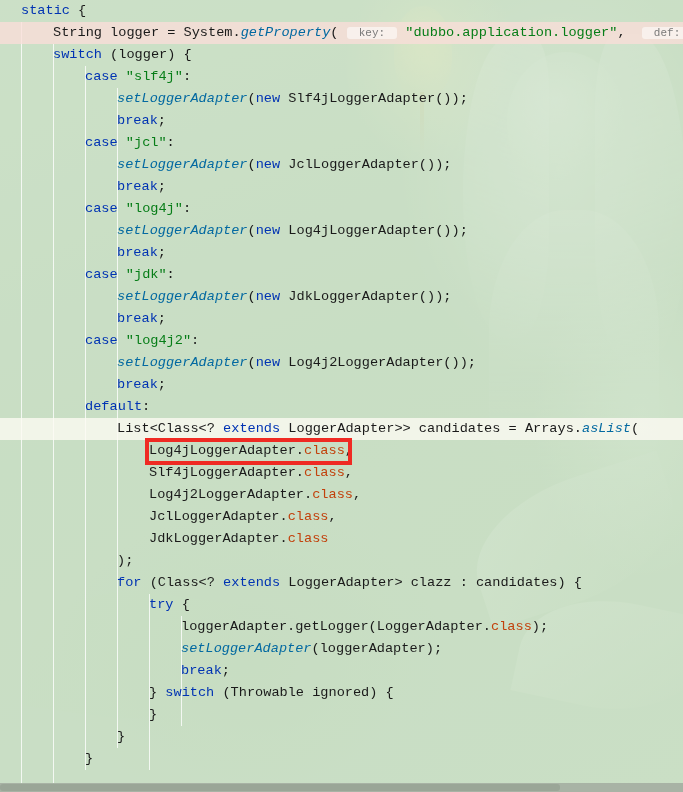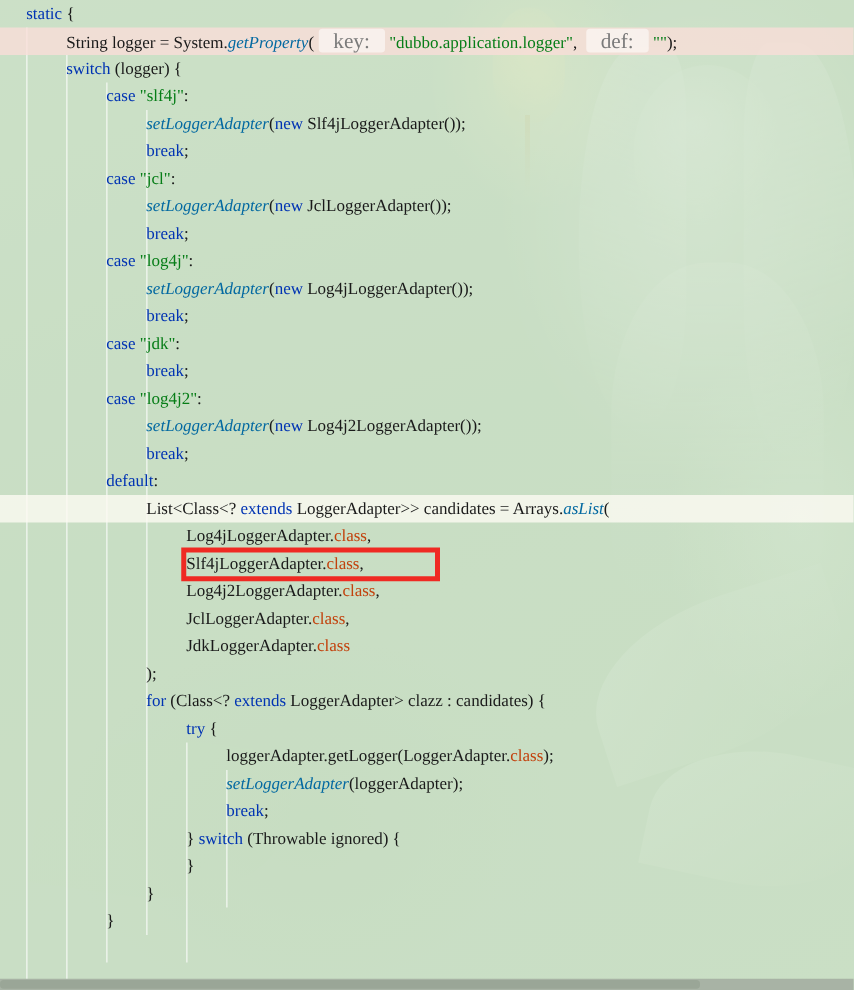--- a/index.html
+++ b/index.html
@@ -112,21 +112,21 @@
     position: relative;
     z-index: 2;
     padding: 0;
     margin: 0;
   }
   .line {
     position: relative;
     height: 22px;
     line-height: 22px;
     font-size: 13.6px;
-    font-family: Liberation Serif, serif;
+    font-family: Liberation Mono, monospace;
     white-space: pre;
     color: #1a1a1a;
     letter-spacing: 0px;
   }
   .line.caret-line::before {
     content: "";
     position: absolute;
     left: 0; right: 0; top: 0; bottom: 0;
     background: rgba(250, 222, 216, 0.78);
     z-index: -1;
@@ -140,21 +140,21 @@
   }
 
   
   .kw   { color: #0033b3; }
   .str  { color: #067d17; }
   .id   { color: #1a1a1a; }
   .itl  { font-style: italic; color: #0369a1; }
   .fld  { color: #c2410c; }
   .hint {
     color: #7a7a7a;
-    font-size: 17px;
+    font-size: 11px;
     background: rgba(255,255,255,0.55);
     border-radius: 3px;
     padding: 0 12px;
   }
 
   
   #red-box {
     position: absolute;
     z-index: 5;
     border: 4px solid #ef2a23;
@@ -218,20 +218,21 @@
       <div class="line"><span style="display: inline-block; width: 85px;"></span><span class="kw">case</span><span class="id"> </span><span class="str">"slf4j"</span><span class="id">:</span></div>
       <div class="line"><span style="display: inline-block; width: 117px;"></span><span class="itl">setLoggerAdapter</span><span class="id">(</span><span class="kw">new</span><span class="id"> Slf4jLoggerAdapter());</span></div>
       <div class="line"><span style="display: inline-block; width: 117px;"></span><span class="kw">break</span><span class="id">;</span></div>
       <div class="line"><span style="display: inline-block; width: 85px;"></span><span class="kw">case</span><span class="id"> </span><span class="str">"jcl"</span><span class="id">:</span></div>
       <div class="line"><span style="display: inline-block; width: 117px;"></span><span class="itl">setLoggerAdapter</span><span class="id">(</span><span class="kw">new</span><span class="id"> JclLoggerAdapter());</span></div>
       <div class="line"><span style="display: inline-block; width: 117px;"></span><span class="kw">break</span><span class="id">;</span></div>
       <div class="line"><span style="display: inline-block; width: 85px;"></span><span class="kw">case</span><span class="id"> </span><span class="str">"log4j"</span><span class="id">:</span></div>
       <div class="line"><span style="display: inline-block; width: 117px;"></span><span class="itl">setLoggerAdapter</span><span class="id">(</span><span class="kw">new</span><span class="id"> Log4jLoggerAdapter());</span></div>
       <div class="line"><span style="display: inline-block; width: 117px;"></span><span class="kw">break</span><span class="id">;</span></div>
       <div class="line"><span style="display: inline-block; width: 85px;"></span><span class="kw">case</span><span class="id"> </span><span class="str">"jdk"</span><span class="id">:</span></div>
+      <div class="line"><span style="display: inline-block; width: 117px;"></span><span class="itl">setLoggerAdapter</span><span class="id">(</span><span class="kw">new</span><span class="id"> JdkLoggerAdapter());</span></div>
       <div class="line"><span style="display: inline-block; width: 117px;"></span><span class="kw">break</span><span class="id">;</span></div>
       <div class="line"><span style="display: inline-block; width: 85px;"></span><span class="kw">case</span><span class="id"> </span><span class="str">"log4j2"</span><span class="id">:</span></div>
       <div class="line"><span style="display: inline-block; width: 117px;"></span><span class="itl">setLoggerAdapter</span><span class="id">(</span><span class="kw">new</span><span class="id"> Log4j2LoggerAdapter());</span></div>
       <div class="line"><span style="display: inline-block; width: 117px;"></span><span class="kw">break</span><span class="id">;</span></div>
       <div class="line"><span style="display: inline-block; width: 85px;"></span><span class="kw">default</span><span class="id">:</span></div>
       <div class="line sel-line"><span style="display: inline-block; width: 117px;"></span><span class="id">List&lt;Class&lt;? </span><span class="kw">extends</span><span class="id"> LoggerAdapter&gt;&gt; candidates = Arrays.</span><span class="itl">asList</span><span class="id">(</span></div>
       <div class="line"><span style="display: inline-block; width: 149px;"></span><span class="id">Log4jLoggerAdapter.</span><span class="fld">class</span><span class="id">,</span></div>
       <div class="line"><span style="display: inline-block; width: 149px;"></span><span class="id">Slf4jLoggerAdapter.</span><span class="fld">class</span><span class="id">,</span></div>
       <div class="line"><span style="display: inline-block; width: 149px;"></span><span class="id">Log4j2LoggerAdapter.</span><span class="fld">class</span><span class="id">,</span></div>
       <div class="line"><span style="display: inline-block; width: 149px;"></span><span class="id">JclLoggerAdapter.</span><span class="fld">class</span><span class="id">,</span></div>

